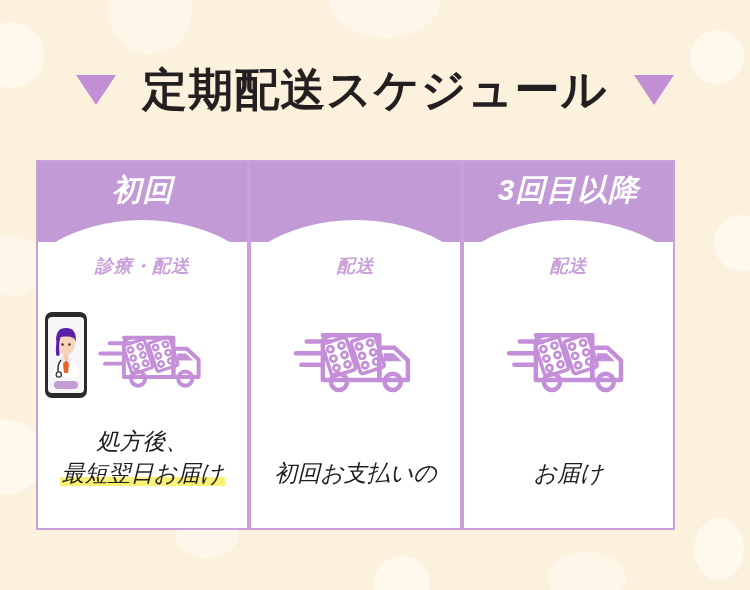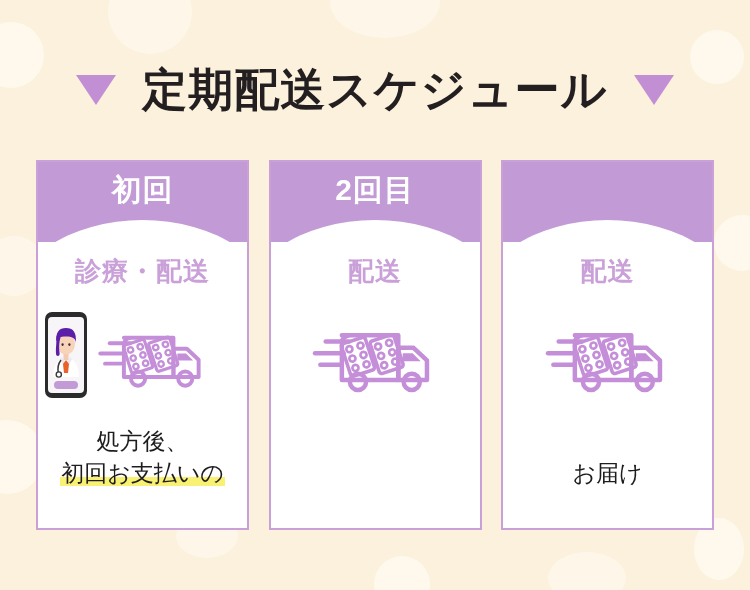--- a/index.html
+++ b/index.html
@@ -66,21 +66,22 @@
   }
 
   
   #cards {
     position: absolute;
     left: 36px;
     top: 160px;
     width: 678px;
     height: 370px;
     display: flex;
-    justify-content: space-between;
+    justify-content: flex-start;
+    font-style: italic;
   }
   .card {
     position: relative;
     width: 213px;
     height: 370px;
     background: #ffffff;
     border: 2px solid #c9a0d8;
     box-sizing: border-box;
     overflow: hidden;
   }
@@ -118,21 +119,21 @@
     border-radius: 50% 50% 0 0 / 70% 70% 0 0;
     z-index: 1;
   }
 
   .card-sub {
     position: absolute;
     left: 0;
     top: 92px;
     width: 100%;
     text-align: center;
-    font-size: 26px;
+    font-size: 18px;
     font-weight: bold;
     color: #c9a0d8;
     letter-spacing: 1px;
     z-index: 3;
   }
 
   .card-illus {
     position: absolute;
     left: 0;
     top: 140px;
@@ -264,27 +265,26 @@
                 <circle cx="-6.5" cy="11" r="3.4"></circle>
                   <circle cx="6.5" cy="11" r="3.4"></circle>
               </g>
             </g>
           </svg>
         </span>
       </div>
 
       <div class="card-note">
         <span class="ln">処方後、</span>
-        <span class="ln"><span class="hl">初回お支払いの</span></span>
+        <span class="ln"><span class="hl">最短翌日お届け</span></span>
       </div>
     </div>
 
     <div class="card">
       <div class="card-head">
-        <span class="card-head-label">2回目</span>
         <div class="dome"></div>
       </div>
       <div class="card-sub">配送</div>
 
       <div class="card-illus">
         <span class="truck-wrap">
           <svg width="160" height="86" viewBox="0 0 150 96" xmlns="http://www.w3.org/2000/svg">
             <g fill="none" stroke="#c48fd8" stroke-width="5" stroke-linecap="round" stroke-linejoin="round">
               <path d="M38 26 L101 26 L101 76 L38 76 L38 36 Q38 26 48 26 Z"></path>
               <path d="M101 40 L118 40 L133 54 L133 76 L101 76 Z"></path>
@@ -315,25 +315,27 @@
                   <circle cx="6.5" cy="0" r="3.4"></circle>
                 <circle cx="-6.5" cy="11" r="3.4"></circle>
                   <circle cx="6.5" cy="11" r="3.4"></circle>
               </g>
             </g>
           </svg>
         </span>
       </div>
 
       <div class="card-note">
+        <span class="ln">初回お支払いの</span>
       </div>
     </div>
 
     <div class="card">
       <div class="card-head">
+        <span class="card-head-label">3回目以降</span>
         <div class="dome"></div>
       </div>
       <div class="card-sub">配送</div>
 
       <div class="card-illus">
         <span class="truck-wrap">
           <svg width="160" height="86" viewBox="0 0 150 96" xmlns="http://www.w3.org/2000/svg">
             <g fill="none" stroke="#c48fd8" stroke-width="5" stroke-linecap="round" stroke-linejoin="round">
               <path d="M38 26 L101 26 L101 76 L38 76 L38 36 Q38 26 48 26 Z"></path>
               <path d="M101 40 L118 40 L133 54 L133 76 L101 76 Z"></path>

